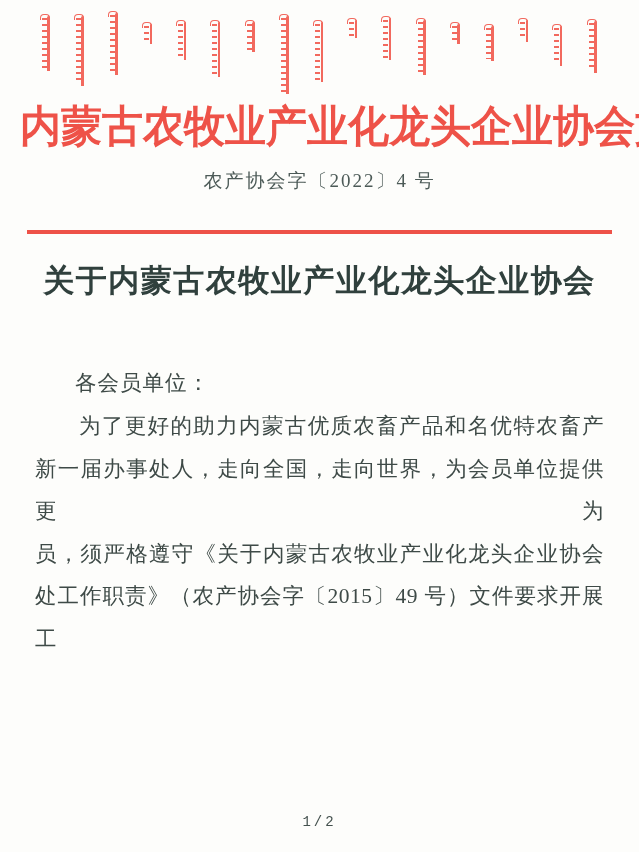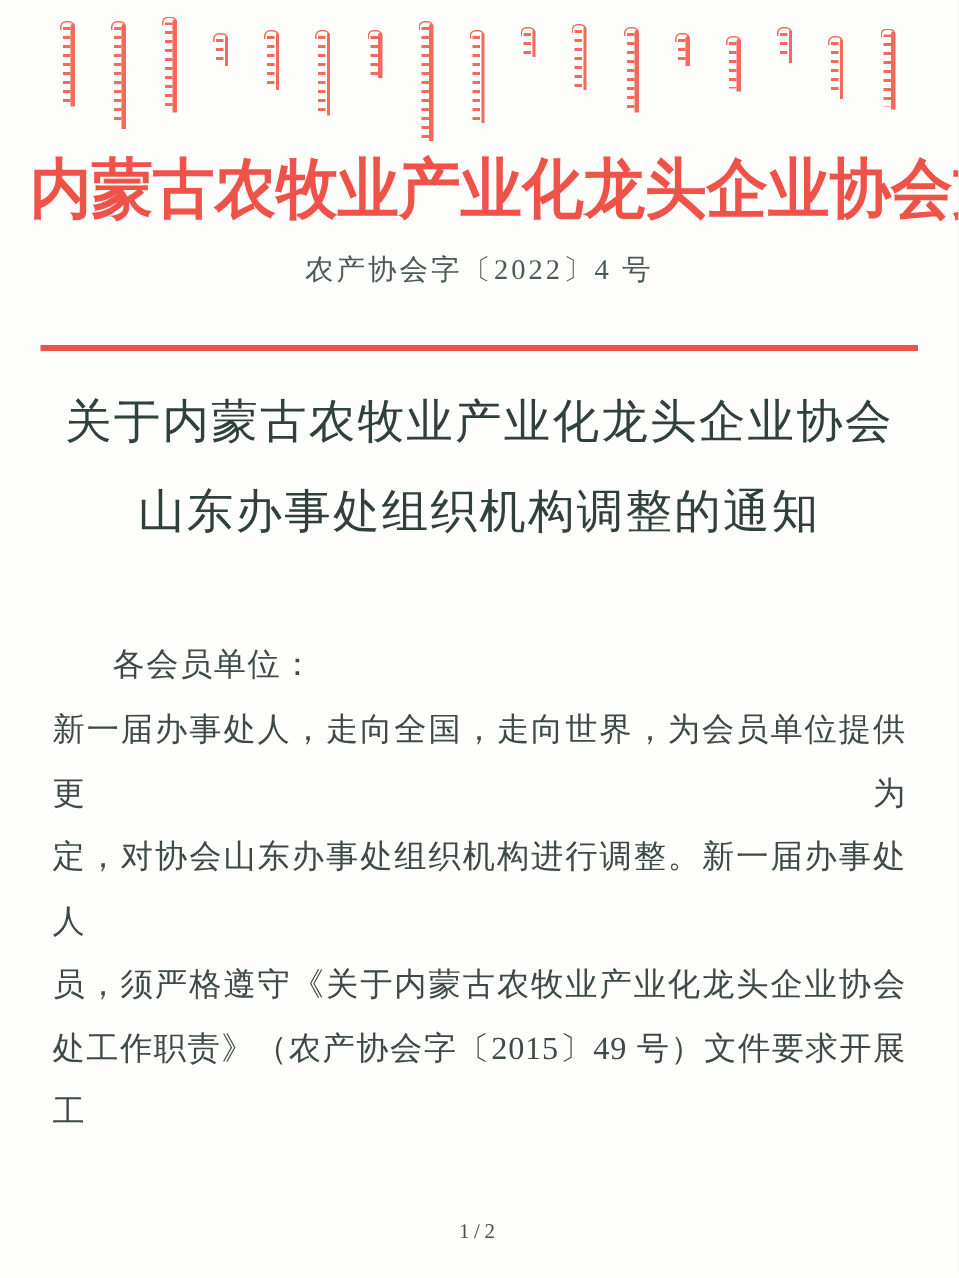--- a/index.html
+++ b/index.html
@@ -39,39 +39,39 @@
     letter-spacing:0px;white-space:nowrap;
     transform:scaleY(1.06);
   }
   .doc-number{
     margin-top:12px;text-align:center;
     font-size:19px;line-height:26px;color:#4c5a57;letter-spacing:2px;
   }
   .red-rule{height:4px;background:var(--red);margin:36px 27px 0;}
   
   .ntitle{
-    text-align:center;font-weight:normal;color:var(--title-ink);
+    text-align:center;font-weight:bold;color:var(--title-ink);
     font-size:31px;line-height:42px;letter-spacing:1.5px;
   }
   .ntitle.l1{margin-top:26px;}
   .ntitle.l2{margin-top:18px;}
   
   .docbody{margin:0 35px;color:var(--body-ink);font-size:21.5px;}
   .salutation{margin-top:60px;line-height:43px;letter-spacing:1px;margin-left:40px;}
   .pline{
     line-height:42.5px;letter-spacing:.5px;
     text-align:justify;text-align-last:justify;
     -moz-text-align-last:justify;
   }
   .pline.first{text-indent:44px;}
   
   .footer{
     position:absolute;left:0;bottom:22px;width:100%;
     text-align:center;font-size:14px;letter-spacing:3px;color:#44514e;
-    font-family:Liberation Serif, serif;
+    font-family:Liberation Mono, monospace;
   }
 </style>
 </head>
 <body>
 
 <div class="page">
 
   <div class="banner">
     <div class="mcol" style="height:55px">
         <span class="head"></span>
@@ -126,26 +126,25 @@
       </div>
   </div>
 
   <div class="org-title">内蒙古农牧业产业化龙头企业协会文件</div>
 
   <div class="doc-number">农产协会字〔2022〕4 号</div>
 
   <div class="red-rule"></div>
 
   <div class="ntitle l1">关于内蒙古农牧业产业化龙头企业协会</div>
-  <div class="ntitle l2">山东办事处组织机构调整的通知</div>
 
   <div class="docbody">
     <div class="salutation">各会员单位：</div>
+    <div class="pline first">为了更好的助力内蒙古优质农畜产品和名优特农畜产</div>
     <div class="pline">新一届办事处人，走向全国，走向世界，为会员单位提供更为</div>
-    <div class="pline">定，对协会山东办事处组织机构进行调整。新一届办事处人</div>
     <div class="pline">员，须严格遵守《关于内蒙古农牧业产业化龙头企业协会</div>
     <div class="pline">处工作职责》（农产协会字〔2015〕49 号）文件要求开展工</div>
 
   </div>
 
   <div class="footer">1/2</div>
 
 </div>
 
 </body></html>

